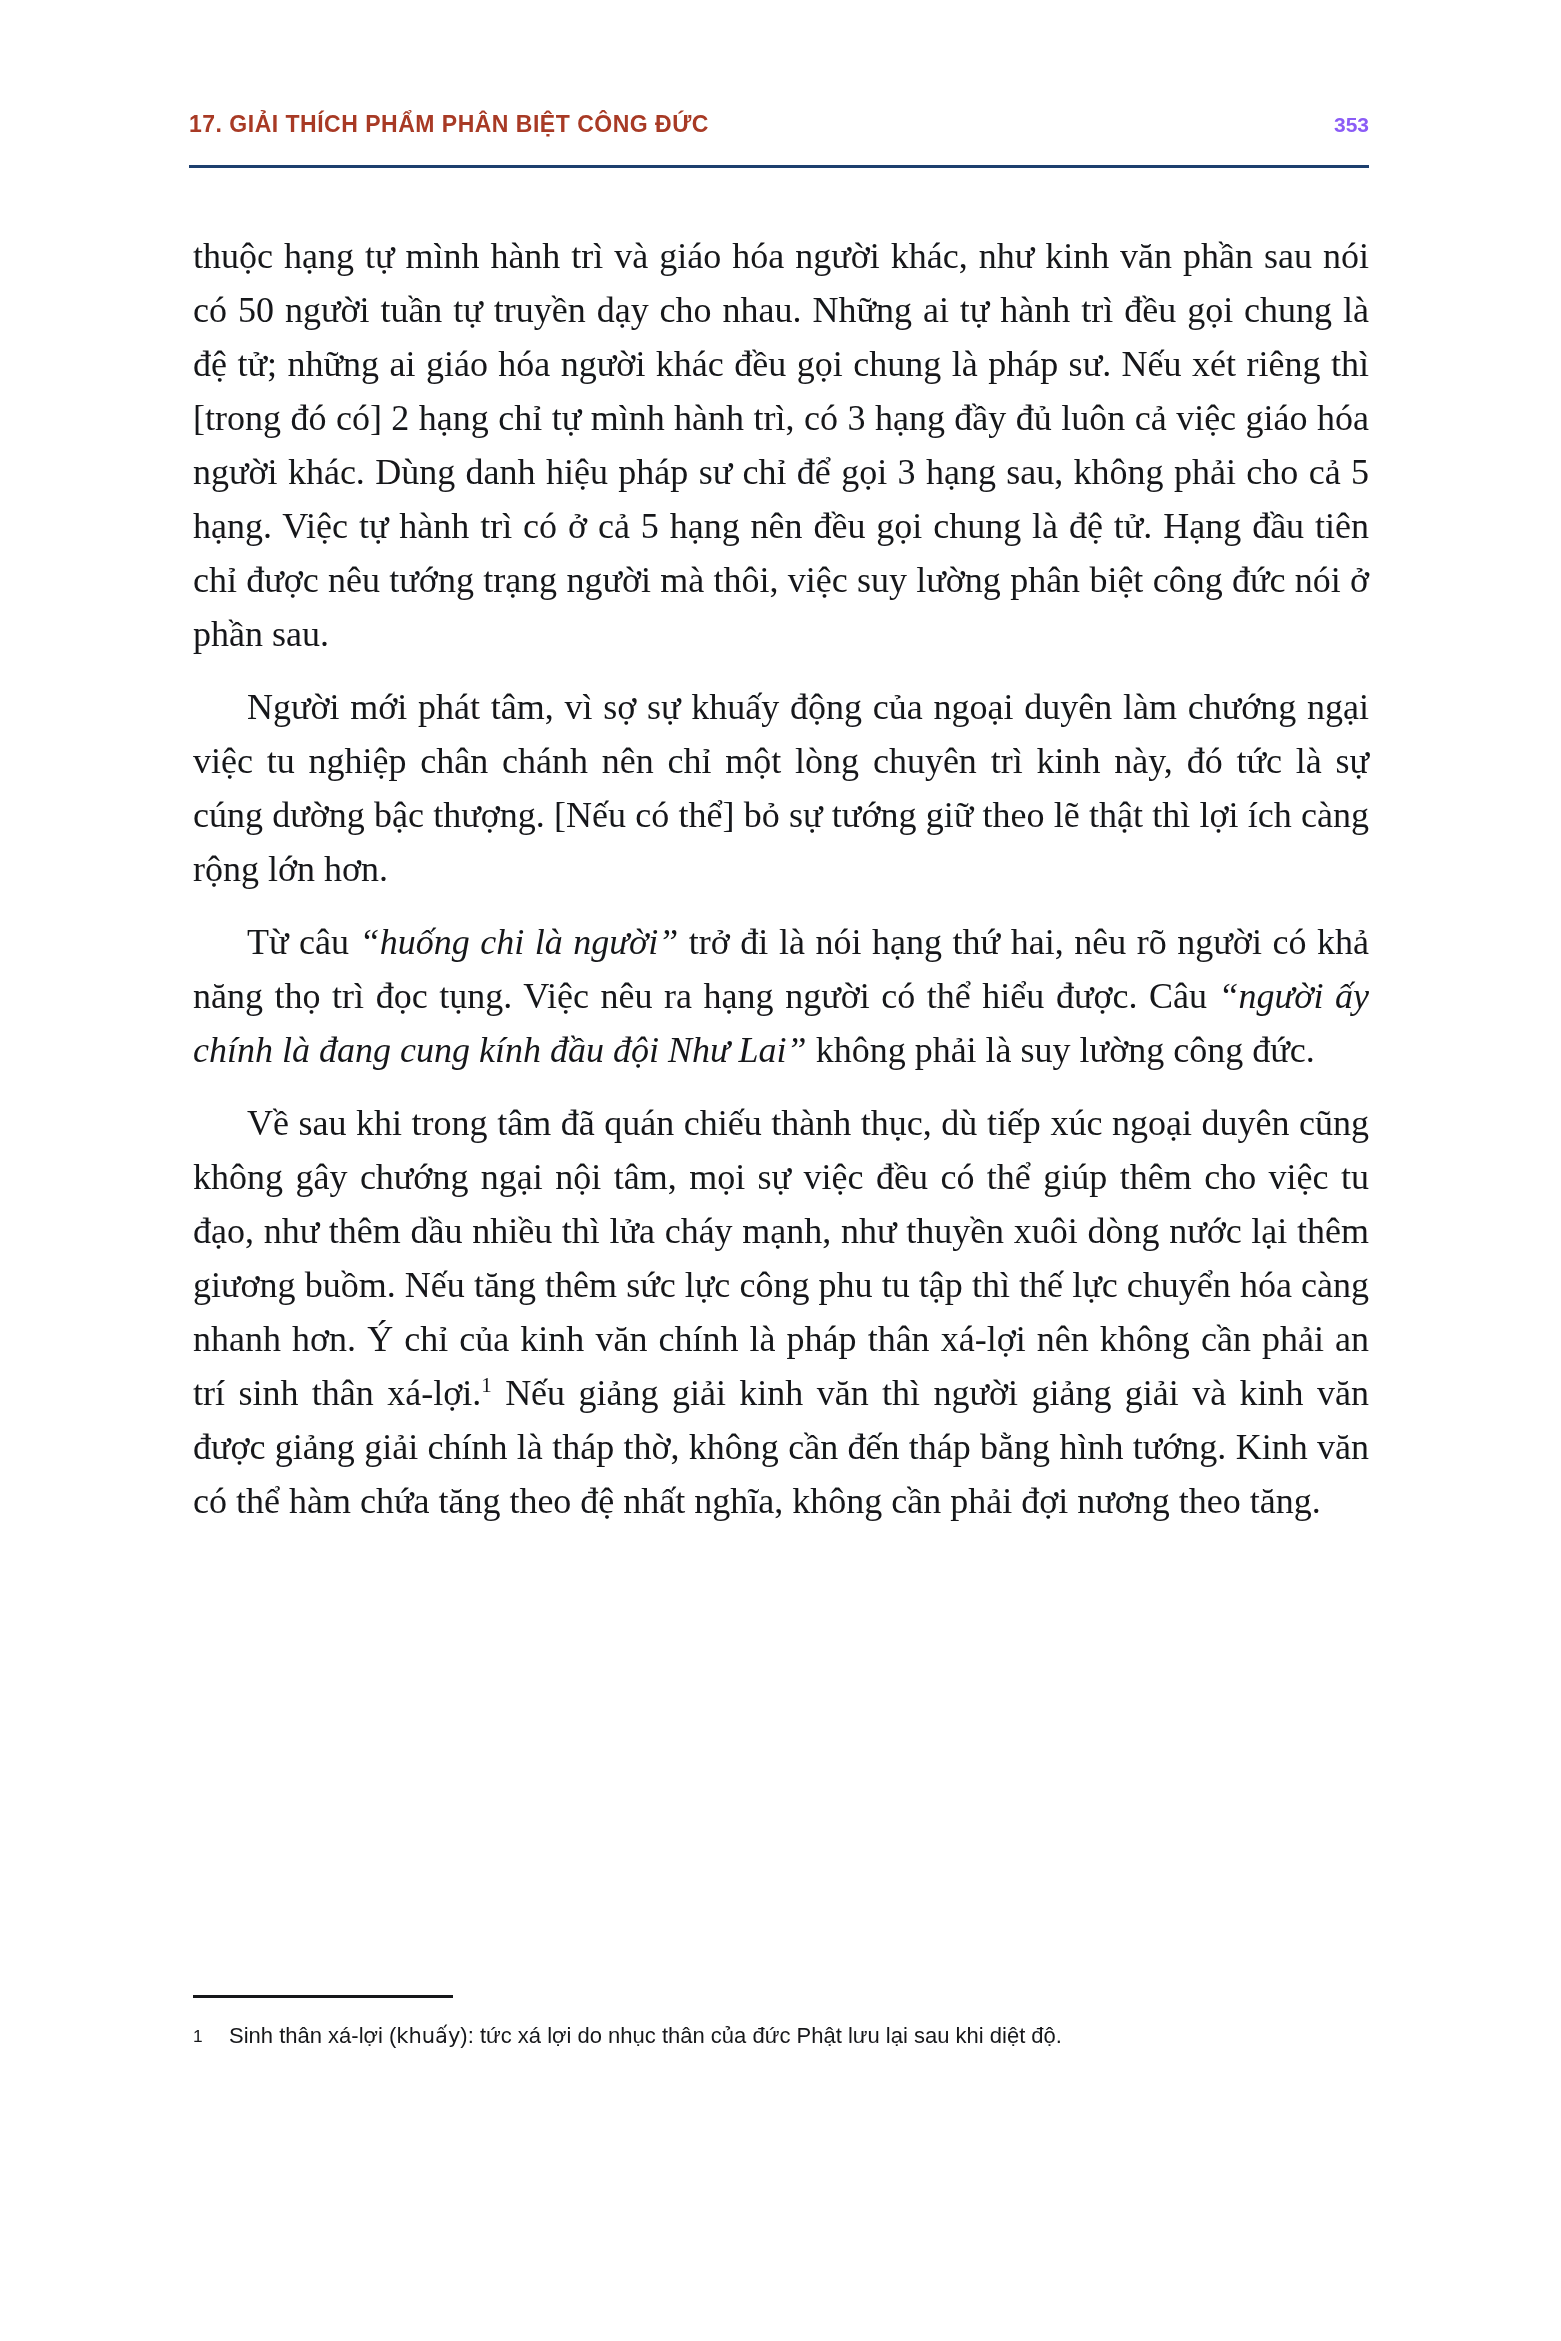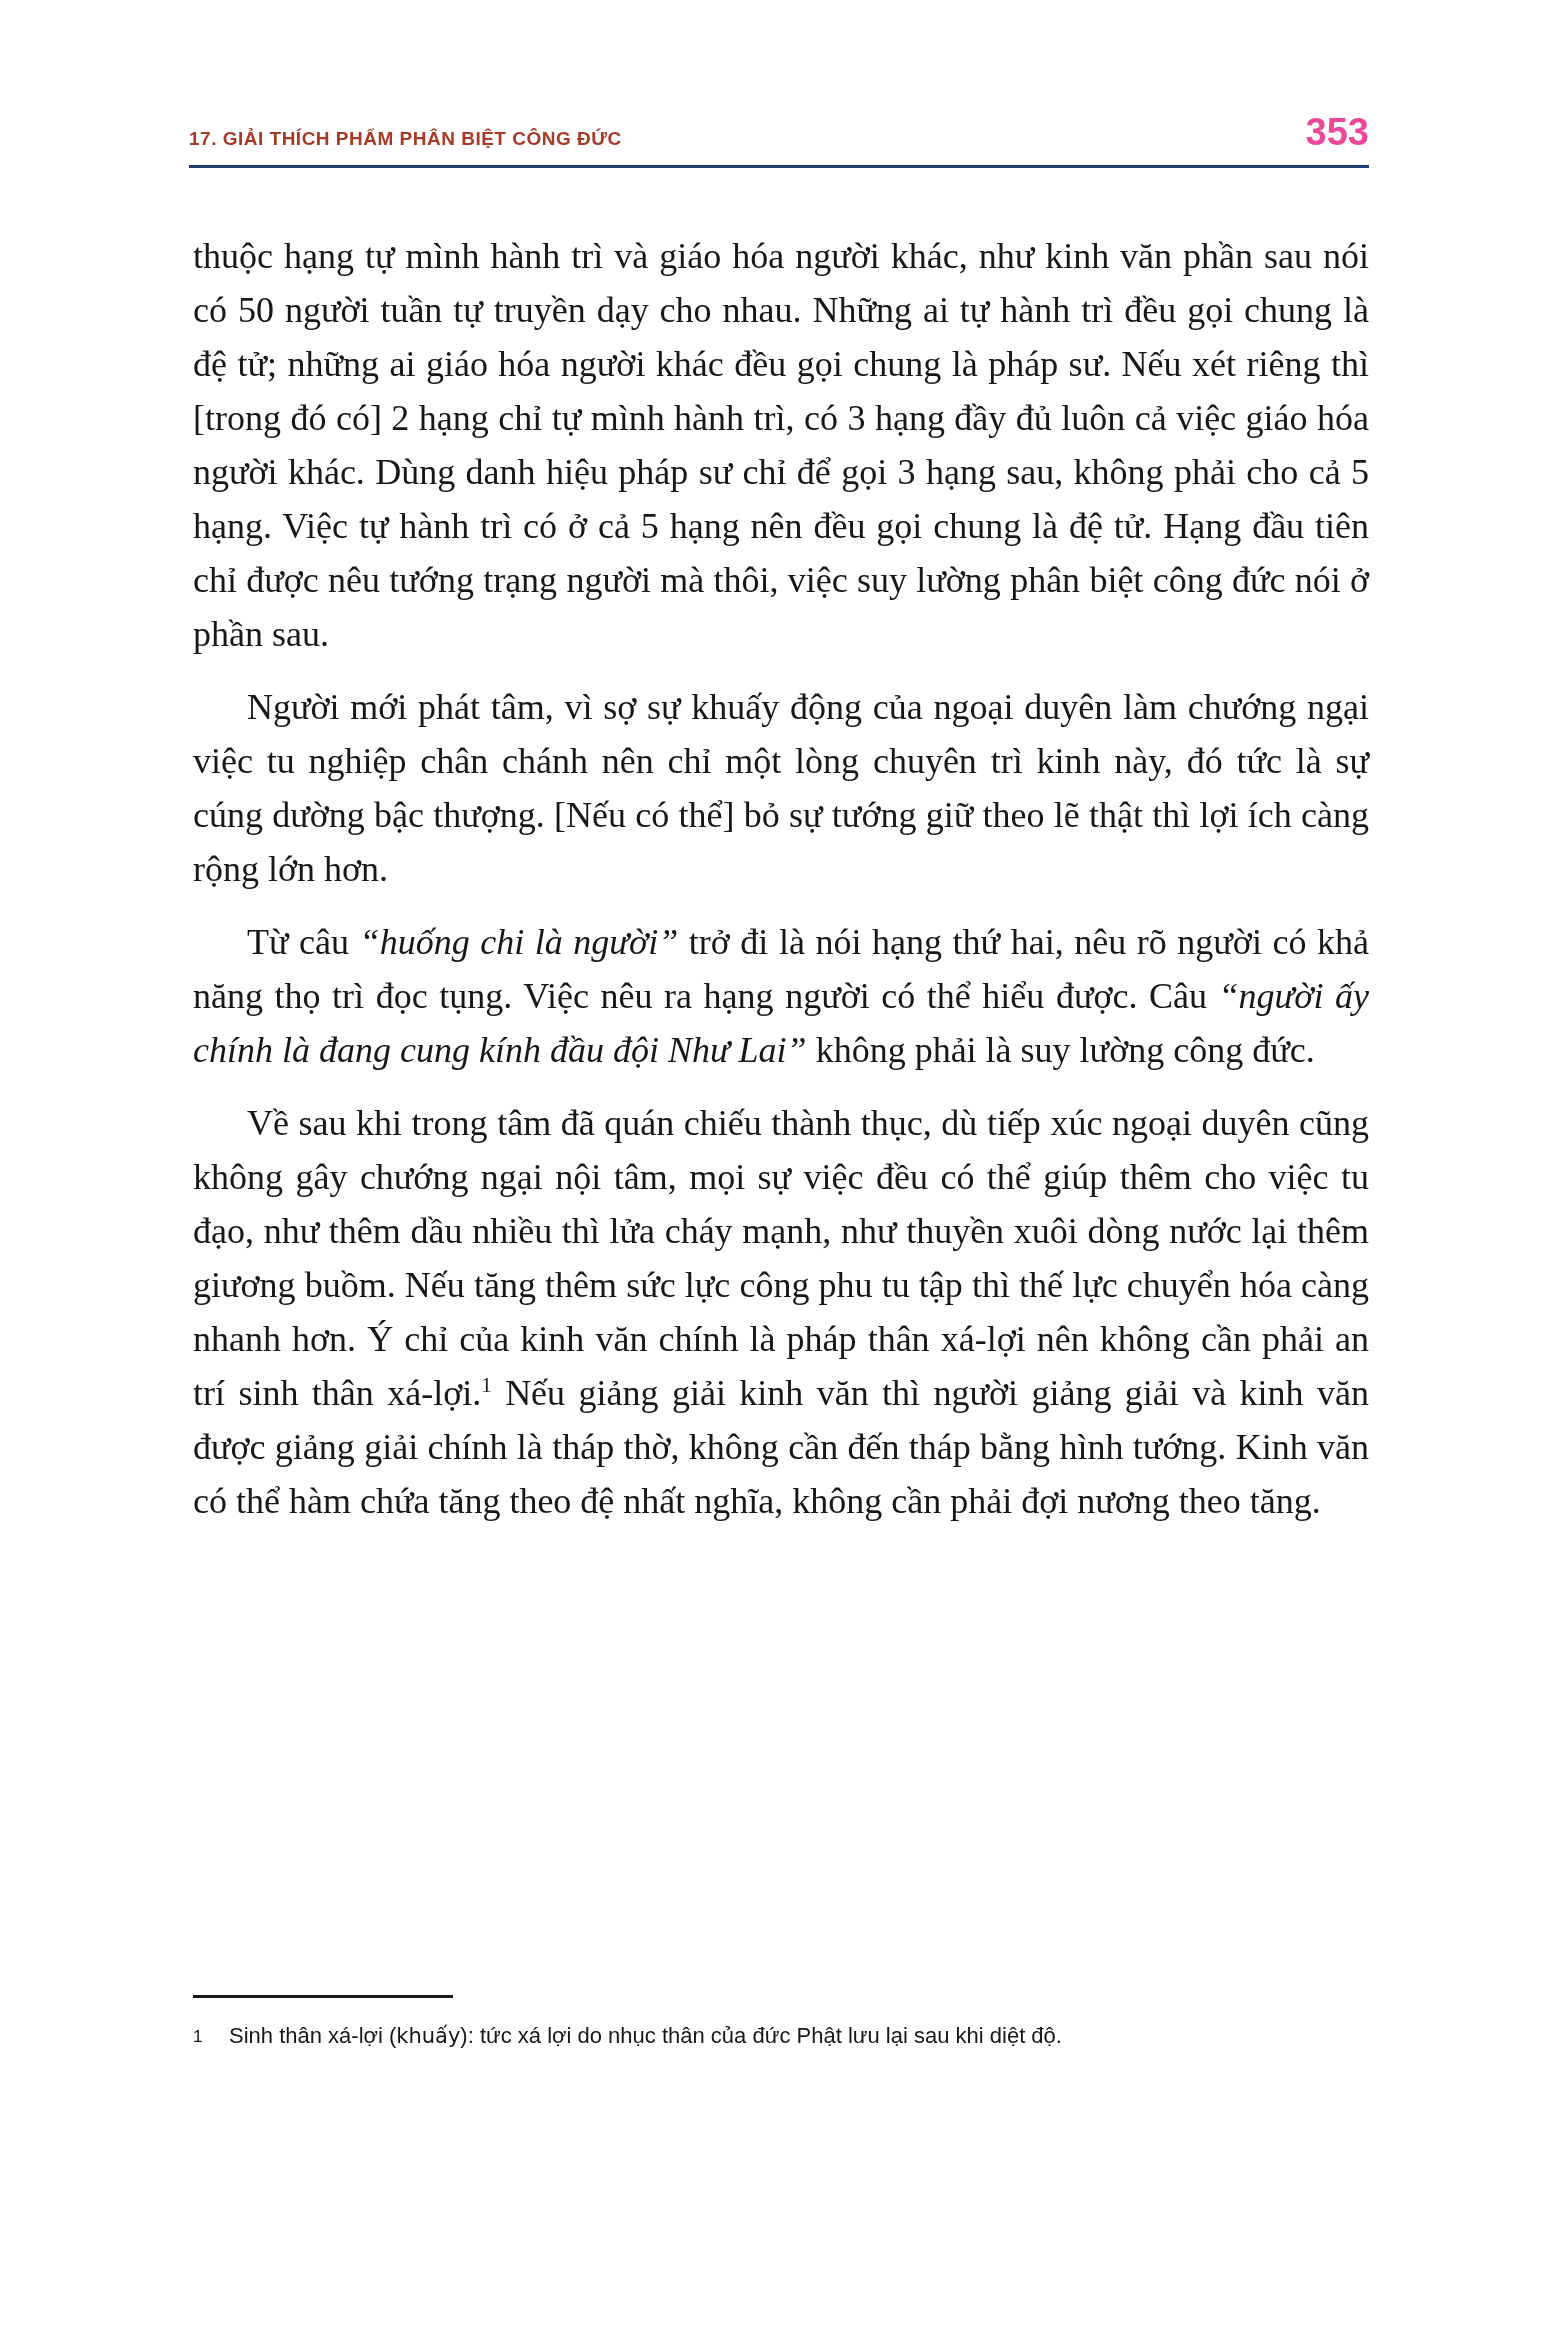--- a/index.html
+++ b/index.html
@@ -27,32 +27,32 @@
     position: absolute;
     left: 189px;
     top: 111px;
     width: 1180px;
     display: flex;
     align-items: baseline;
     justify-content: space-between;
   }
   .header-title {
     font-family: "Liberation Sans", sans-serif;
-    font-size: 19px;
+    font-size: 23px;
     font-weight: bold;
     letter-spacing: 0.5px;
     color: #a83a25;
     text-transform: uppercase;
     white-space: nowrap;
   }
   .header-page-number {
     font-family: "Liberation Sans", sans-serif;
-    font-size: 38px;
+    font-size: 21px;
     font-weight: bold;
-    color: #ec4899;
+    color: #8b5cf6;
   }
   .header-rule {
     position: absolute;
     left: 189px;
     top: 165px;
     width: 1180px;
     height: 2.6px;
     background: #1d3f6e;
   }
 

